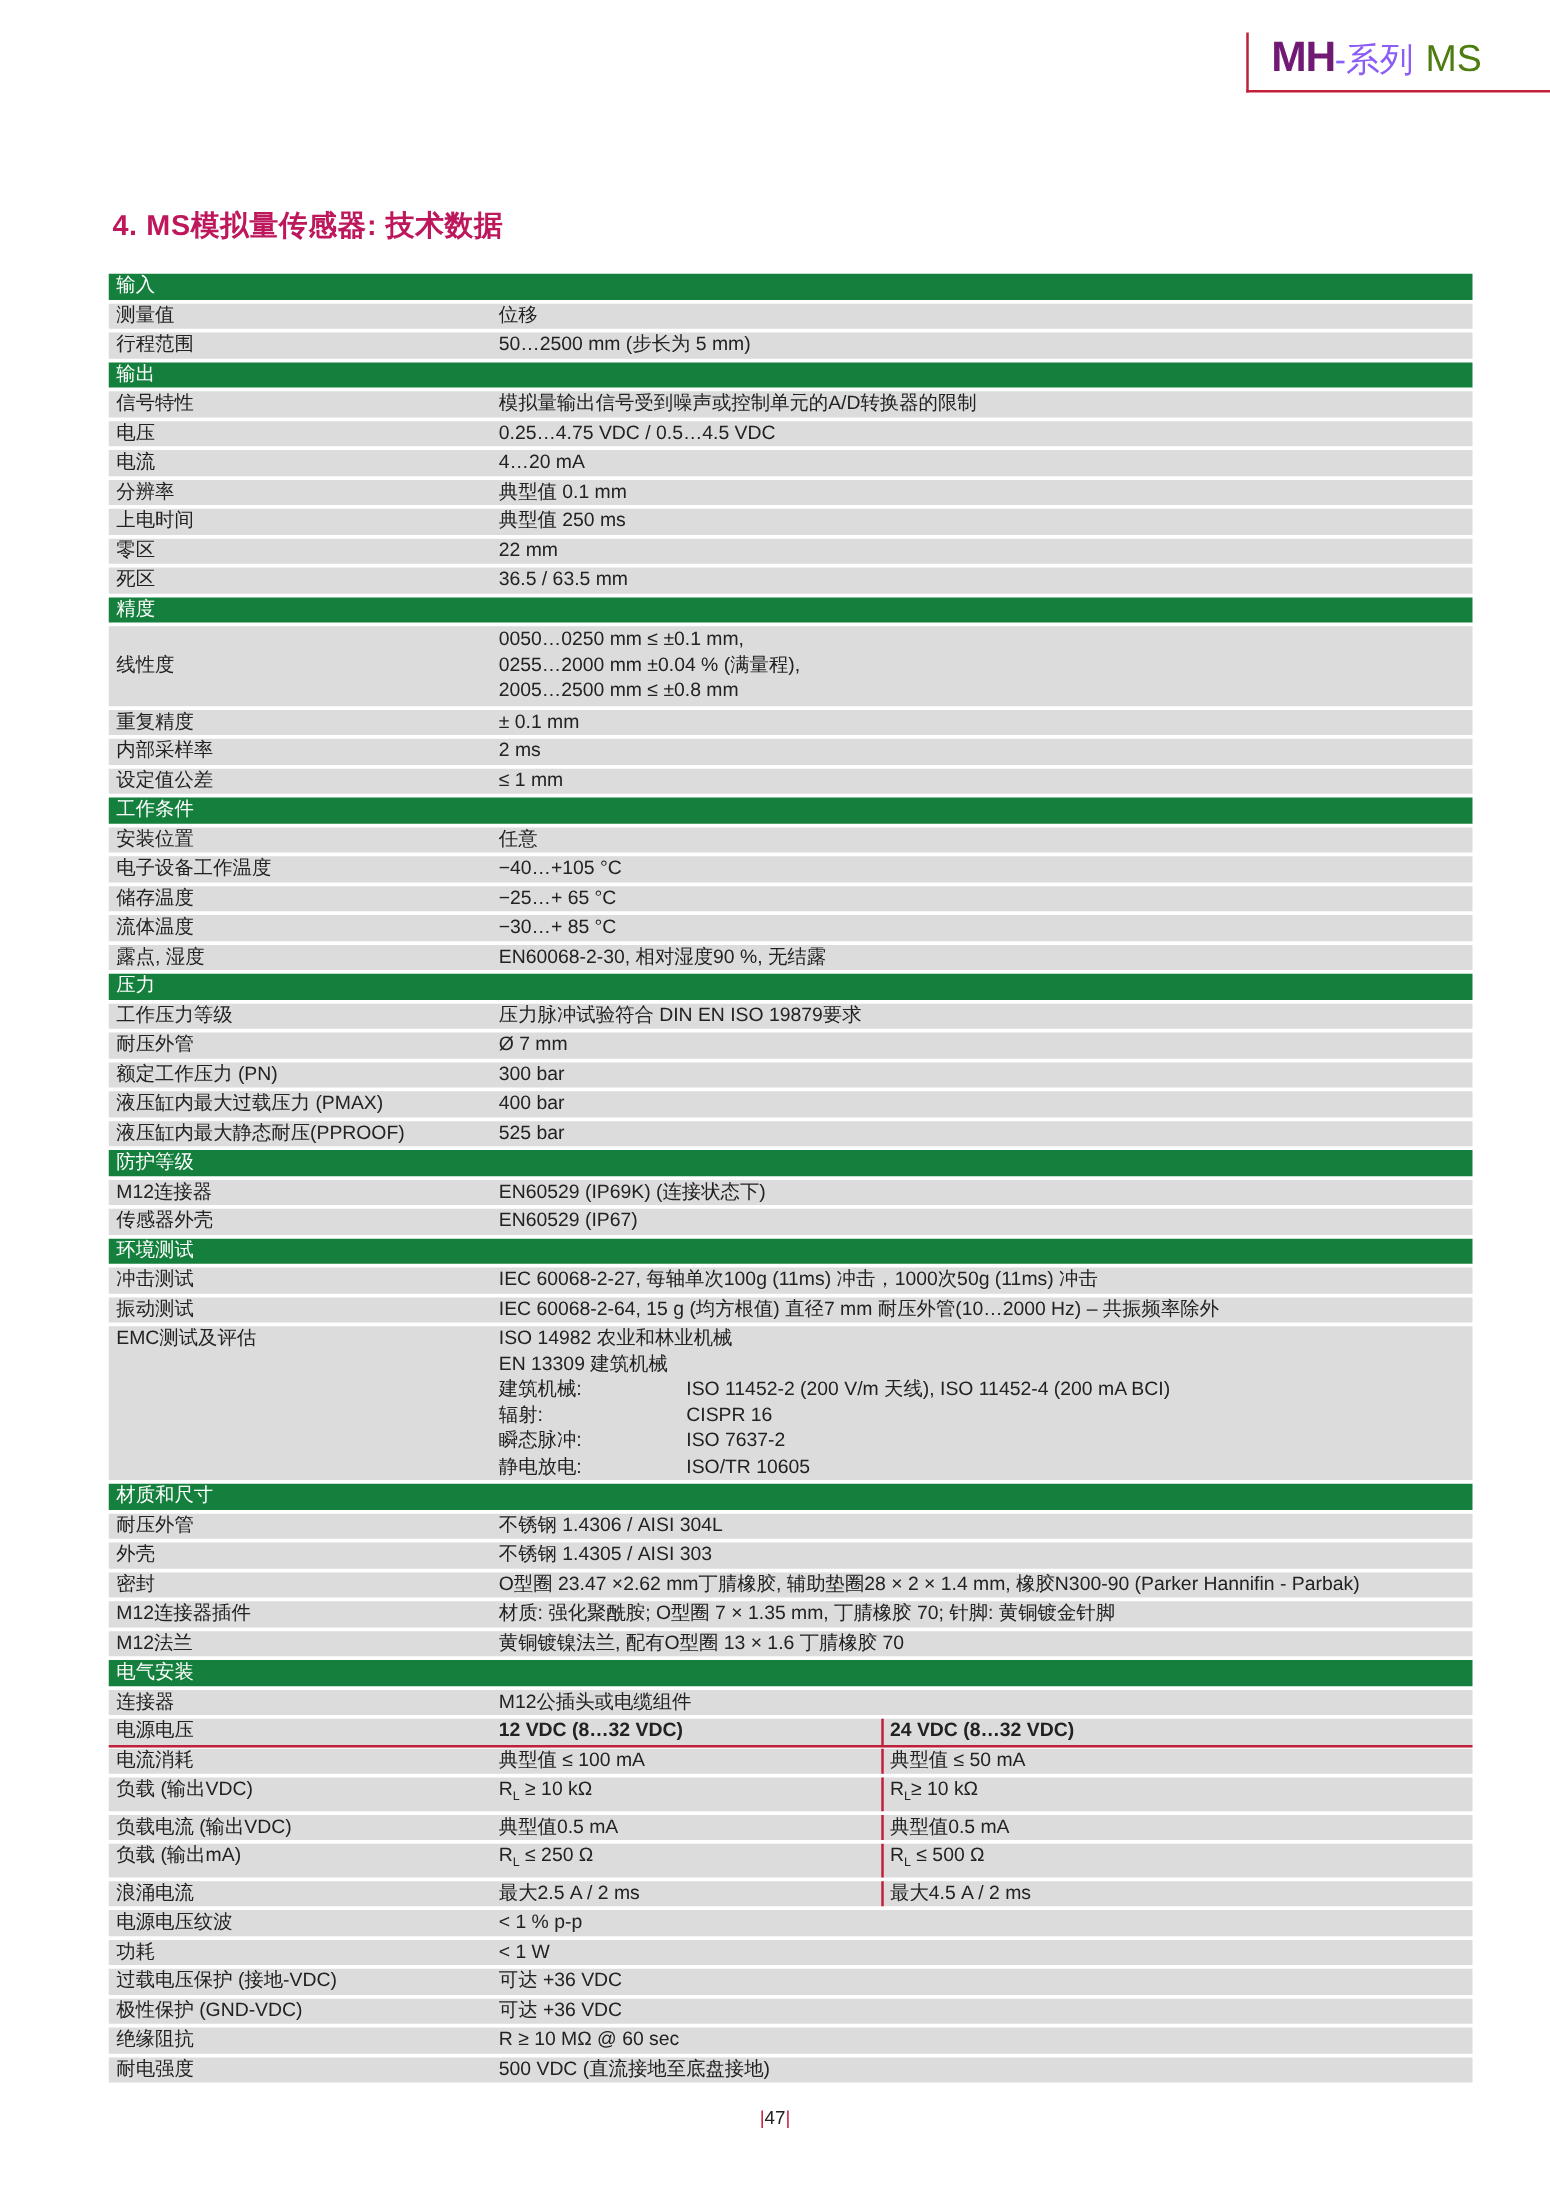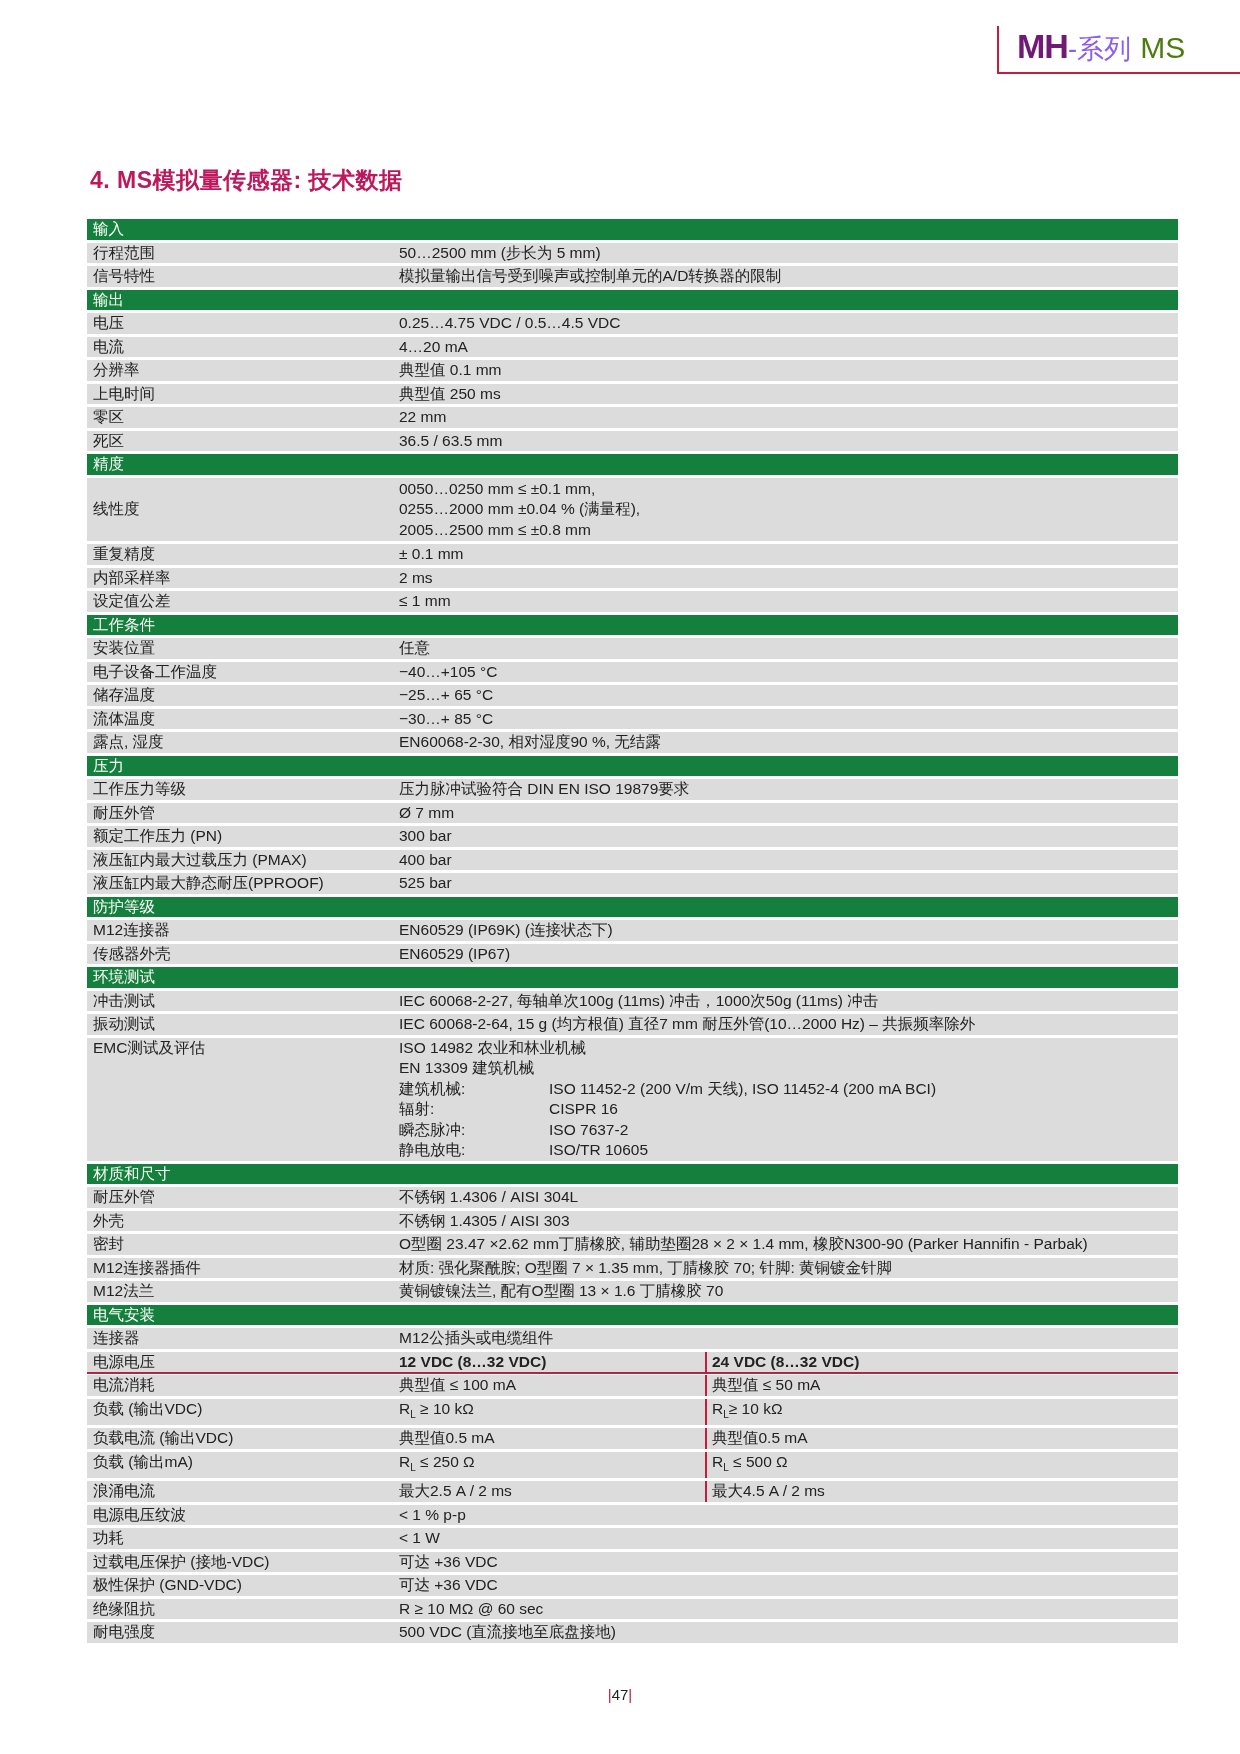--- a/index.html
+++ b/index.html
@@ -35,29 +35,33 @@
   </div>
 </div>
 
 <div class="page-title">4. MS模拟量传感器: 技术数据</div>
 
 <div class="spec-table" id="spec-table">
     <div class="row section">
       <div class="lbl">输入</div>
     </div>
     <div class="row">
+      <div class="lbl">测量值</div>
+      <div class="val">位移</div>
+    </div>
+    <div class="row">
       <div class="lbl">行程范围</div>
       <div class="val">50…2500 mm (步长为 5 mm)</div>
     </div>
+    <div class="row section">
+      <div class="lbl">输出</div>
+    </div>
     <div class="row">
       <div class="lbl">信号特性</div>
       <div class="val">模拟量输出信号受到噪声或控制单元的A/D转换器的限制</div>
-    </div>
-    <div class="row section">
-      <div class="lbl">输出</div>
     </div>
     <div class="row">
       <div class="lbl">电压</div>
       <div class="val">0.25…4.75 VDC / 0.5…4.5 VDC</div>
     </div>
     <div class="row">
       <div class="lbl">电流</div>
       <div class="val">4…20 mA</div>
     </div>
     <div class="row">

